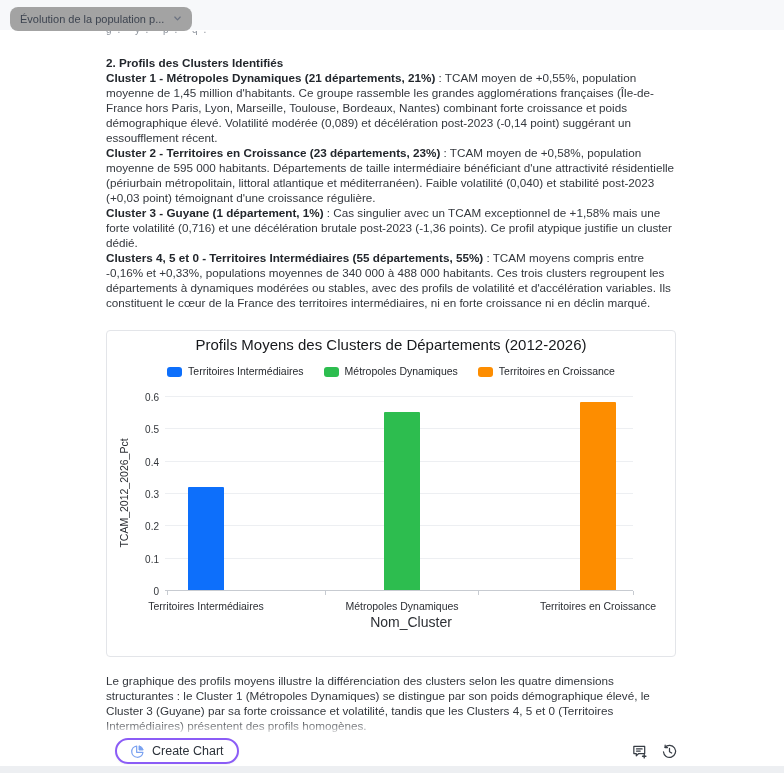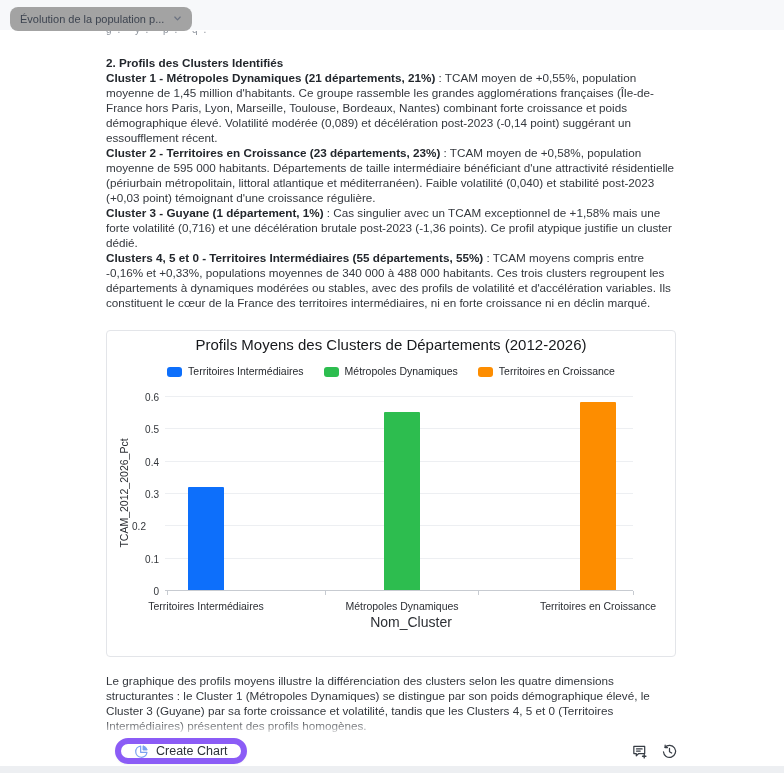--- a/index.html
+++ b/index.html
@@ -70,21 +70,21 @@
   }
   .footer {
     position:absolute; left:0; right:0; bottom:7px; height:30px;
     background:#ffffff; z-index:9;
     display:flex; align-items:center;
   }
   .bottom-edge { position:absolute; left:0; right:0; bottom:0; height:7px; background:#edeff2; z-index:9; }
   .actions { display:flex; gap:9px; margin-left:115px; }
   .pill-btn {
     display:flex; align-items:center; gap:7px; height:26px; padding:0 13px;
-    background:#fff; border:6px solid #8b5cf6; border-radius:14px;
+    background:#fff; border:2px solid #8b5cf6; border-radius:14px;
     font-size:12.5px; color:#2d333b; font-family:inherit; cursor:pointer;
     box-shadow:0 1px 2px rgba(20,30,50,0.05); white-space:nowrap;
   }
   .pill-btn .ico { display:flex; align-items:center; }
   .tools { margin-left:auto; margin-right:106px; display:flex; gap:13px; color:#373d45; }
   .tool-btn { background:none; border:none; cursor:pointer; color:#373d45; display:flex; align-items:center; padding:0; }
 </style>
 </head>
 <body>
 
@@ -126,21 +126,21 @@
           <span class="swatch" style="background: rgb(253, 141, 0);"></span>
           <span>Territoires en Croissance</span>
         </div>
       </div>
     <div class="y-axis-title">TCAM_2012_2026_Pct</div>
     <div class="x-axis-title">Nom_Cluster</div>
   <div class="ytick" style="left: 12px; top: 253px; width: 40px;">0</div>
       <div class="gridline" style="left: 58px; top: 226.667px; width: 468px;"></div>
       <div class="ytick" style="left: 12px; top: 220.667px; width: 40px;">0.1</div>
       <div class="gridline" style="left: 58px; top: 194.333px; width: 468px;"></div>
-      <div class="ytick" style="left: 12px; top: 188.333px; width: 40px; text-align: center;">0.2</div>
+      <div class="ytick" style="left: 12px; top: 188.333px; width: 40px;">0.2</div>
       <div class="gridline" style="left: 58px; top: 162px; width: 468px;"></div>
       <div class="ytick" style="left: 12px; top: 156px; width: 40px;">0.3</div>
       <div class="gridline" style="left: 58px; top: 129.667px; width: 468px;"></div>
       <div class="ytick" style="left: 12px; top: 123.667px; width: 40px;">0.4</div>
       <div class="gridline" style="left: 58px; top: 97.3333px; width: 468px;"></div>
       <div class="ytick" style="left: 12px; top: 91.3333px; width: 40px;">0.5</div>
       <div class="gridline" style="left: 58px; top: 65px; width: 468px;"></div>
       <div class="ytick" style="left: 12px; top: 59px; width: 40px;">0.6</div>
       <div class="axisline" style="left: 58px; top: 259px; width: 468px;"></div>
       <div class="xtick" style="left: 60px; top: 260px;"></div>

